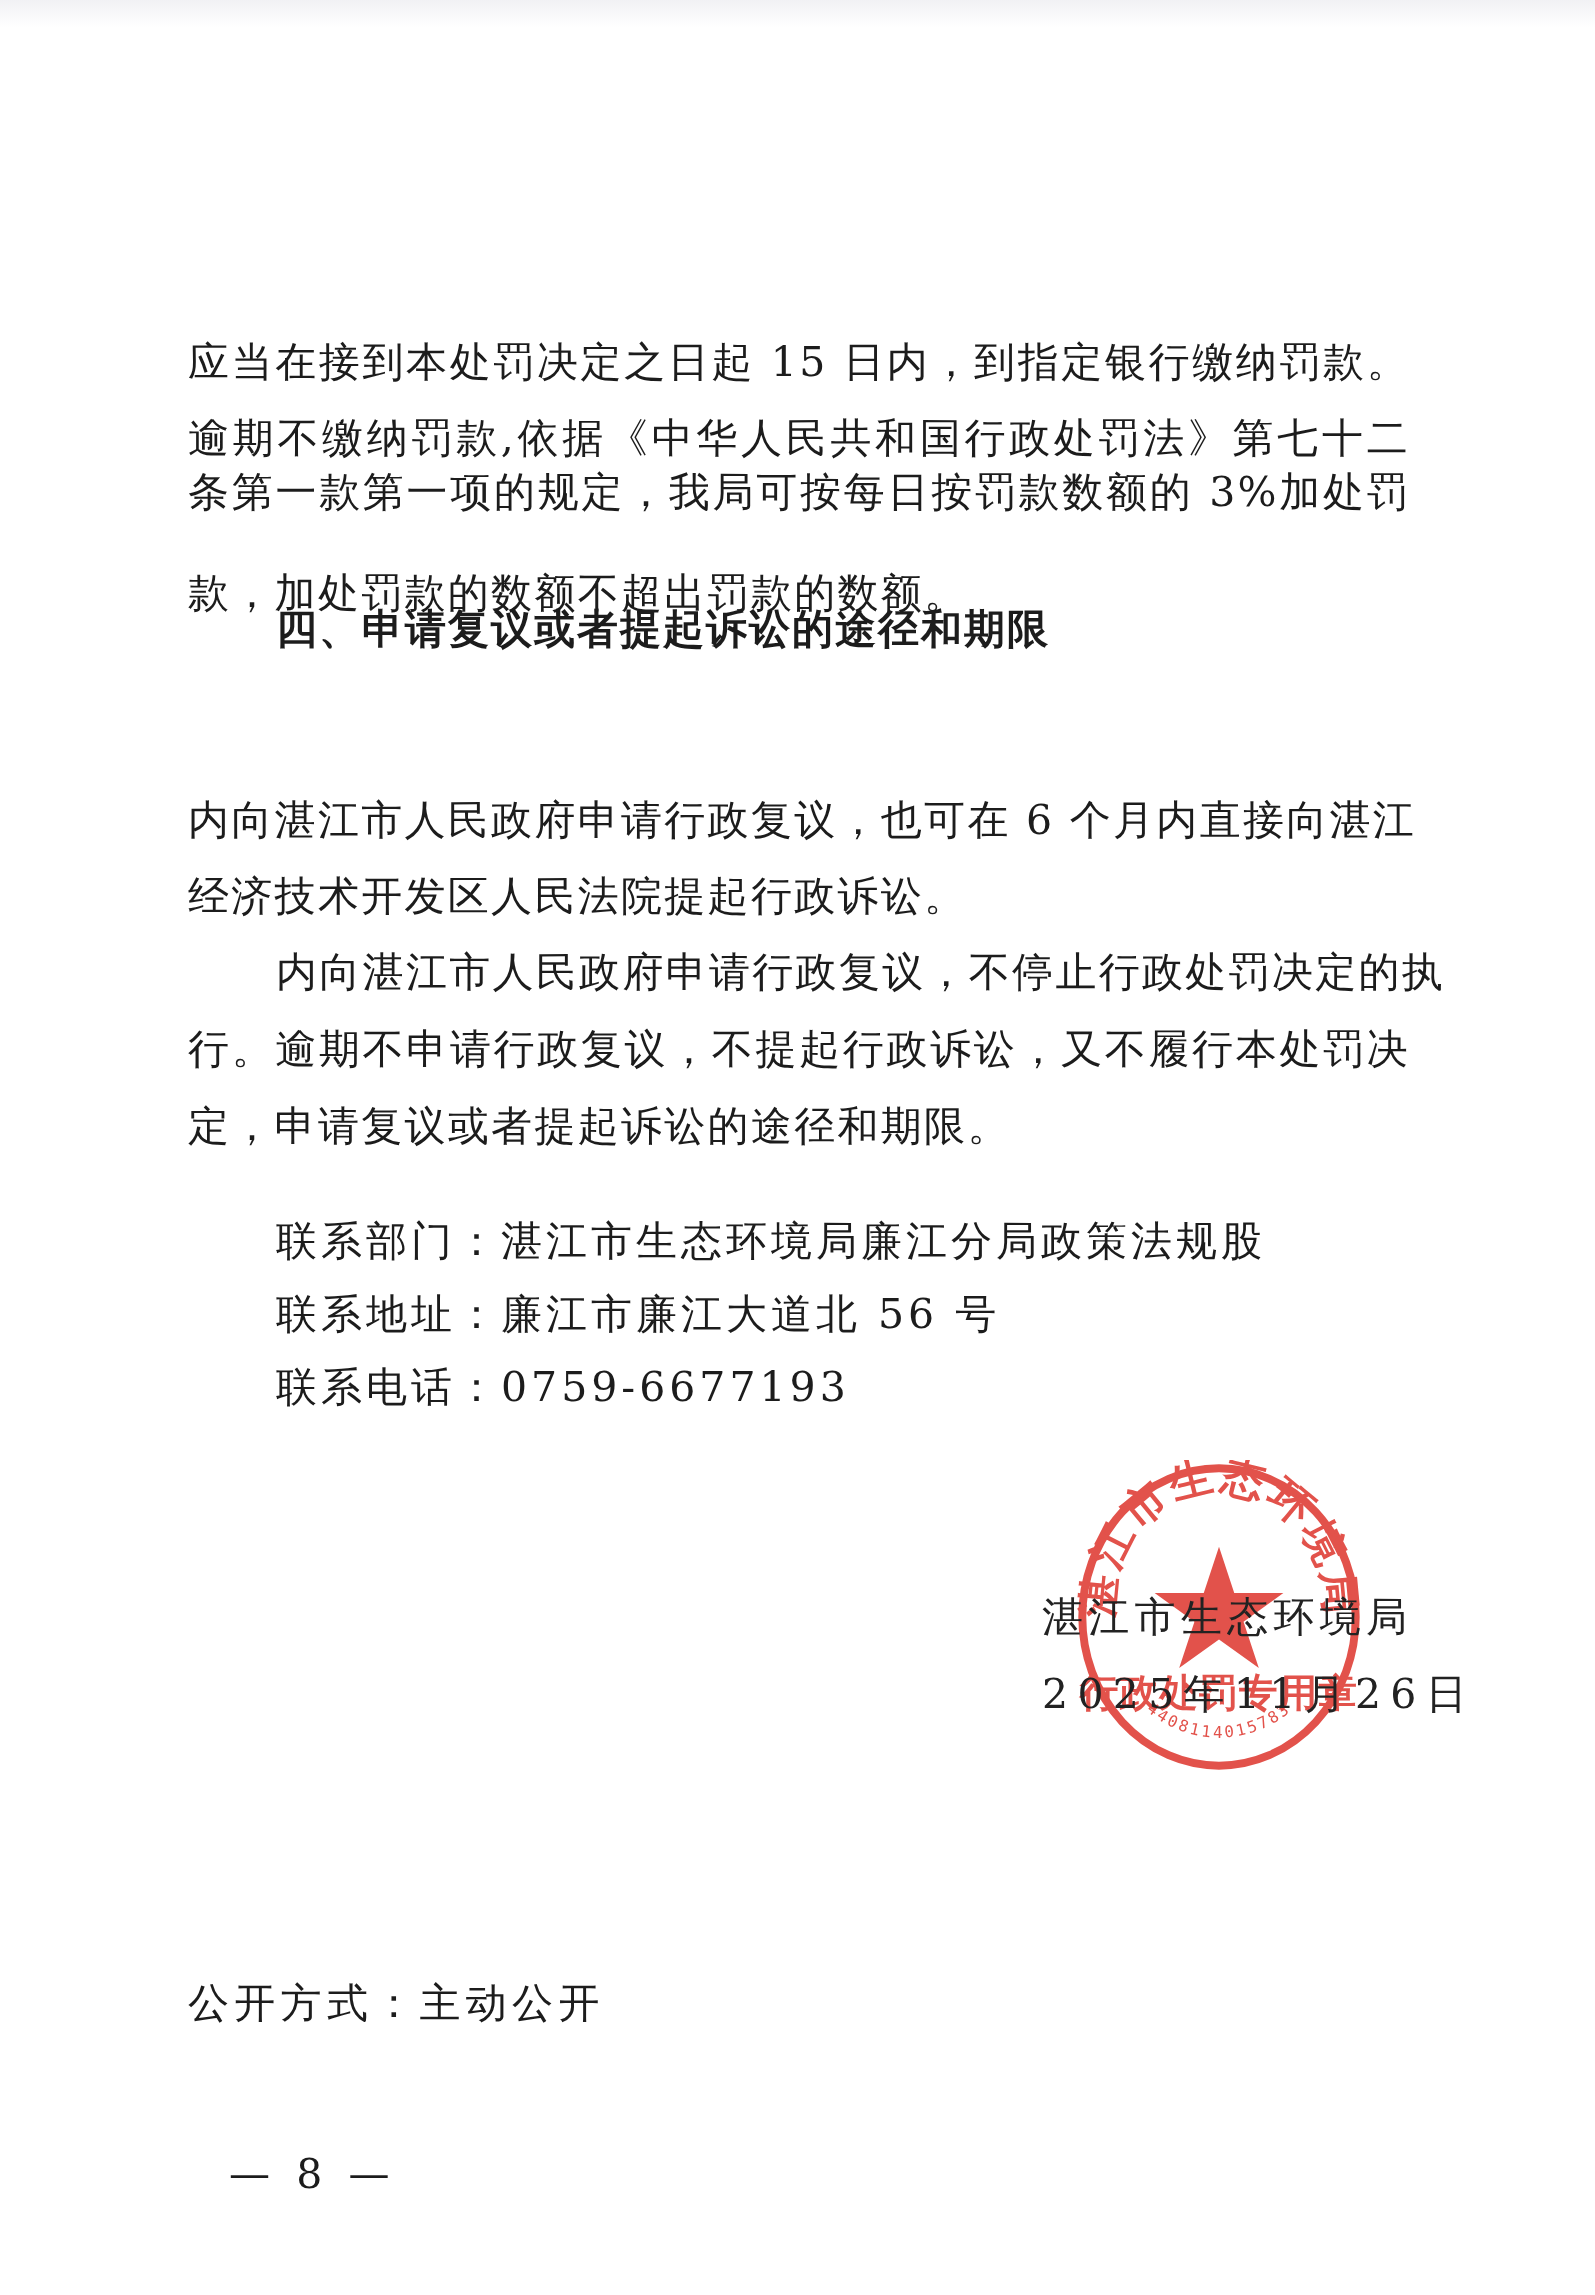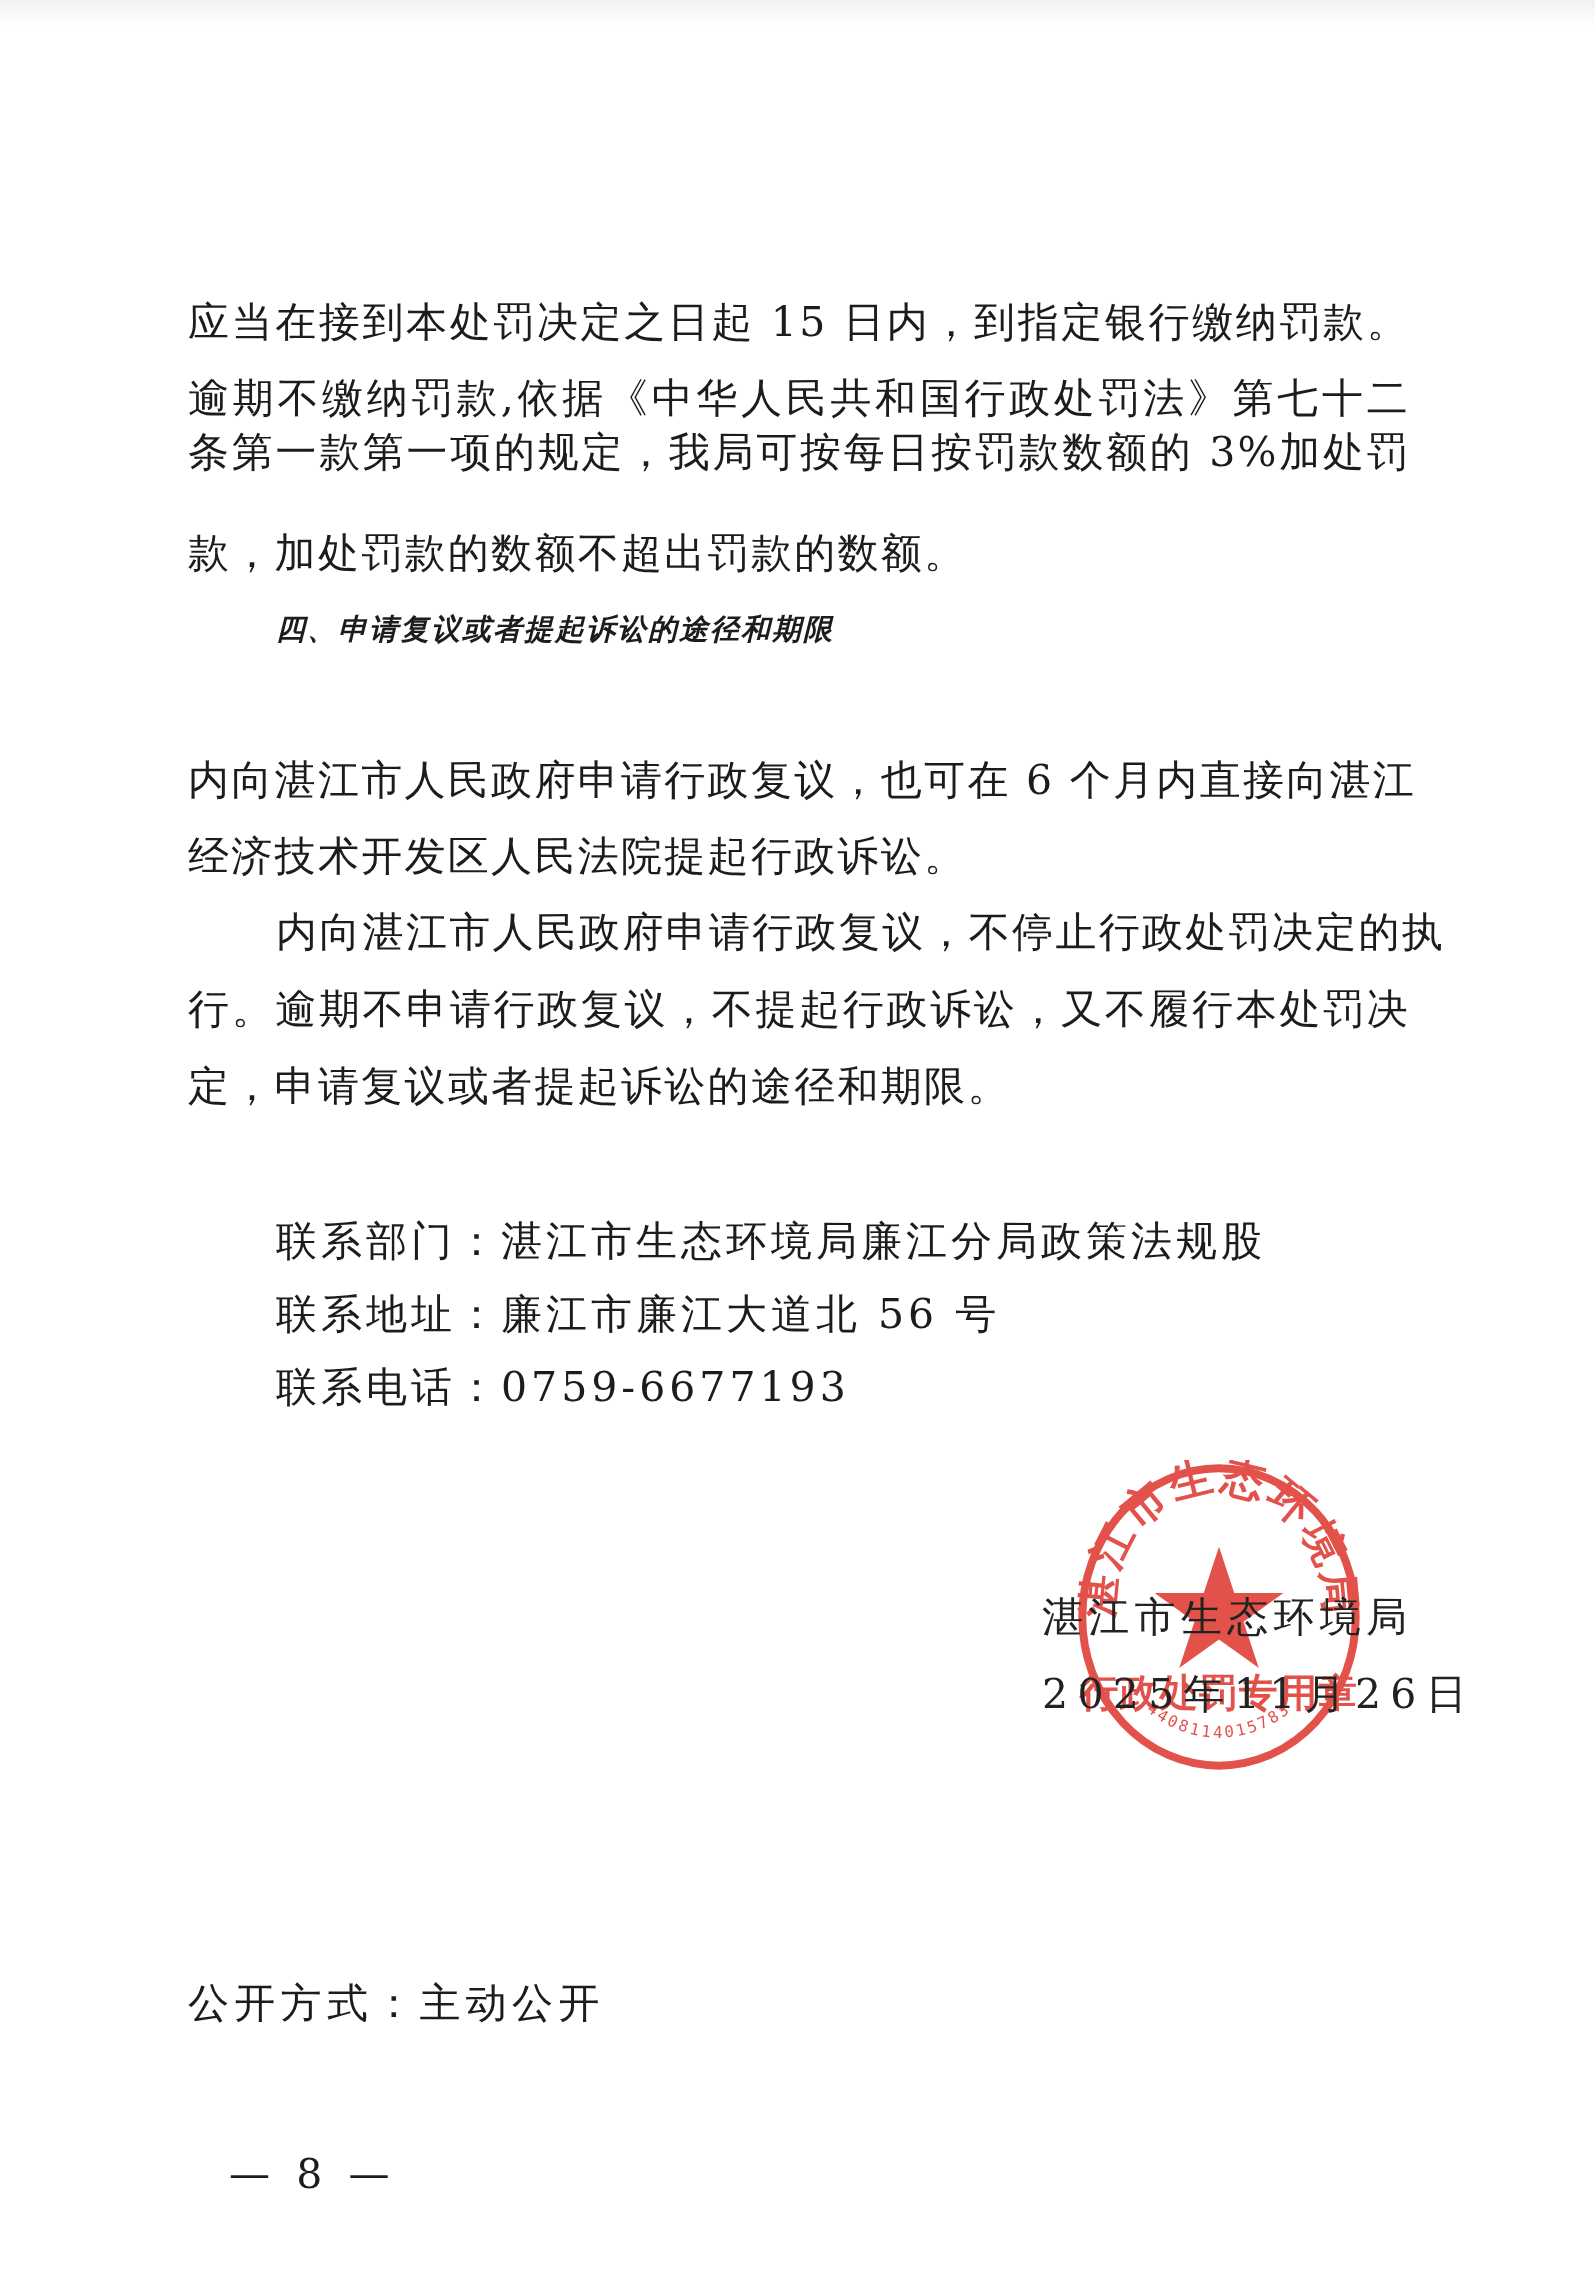--- a/index.html
+++ b/index.html
@@ -11,28 +11,28 @@
   }
   .page { position: absolute; left: 0; top: 0; width: 1596px; height: 2295px; }
   .scan-shade {
     position: absolute; left: 0; top: 0; width: 1596px; height: 26.6px;
     background: linear-gradient(#f1f1f4, rgba(255,255,255,0));
   }
   .line {
     position: absolute; left: 188px; width: 1222px;
     font-size: 41px; line-height: 53px; height: 53px;
     white-space: nowrap; letter-spacing: 2.3px;
-    text-align: justify; text-align-last: justify;
+    text-align: justify; text-align-last: justify; margin-top: 40px;
   }
   .line.last { text-align-last: left; }
   .indent { left: 276px; width: 1135px; }
   .heading {
-    position: absolute; left: 276px; font-size: 29px; line-height: 53px;
+    position: absolute; left: 276px; font-size: 41px; line-height: 53px;
     font-family: "DejaVu Sans", "Liberation Sans", sans-serif; font-weight: bold;
-    letter-spacing: 2px; white-space: nowrap; font-style: italic;
+    letter-spacing: 2px; white-space: nowrap;
   }
   .contact {
     position: absolute; left: 276px; font-size: 41px; line-height: 53px;
     white-space: nowrap; letter-spacing: 4px;
   }
   .sign {
     position: absolute; font-size: 41px; line-height: 53px; white-space: nowrap;
     letter-spacing: 5.3px; color: #222; z-index: 3;
   }
   .disclosure {

